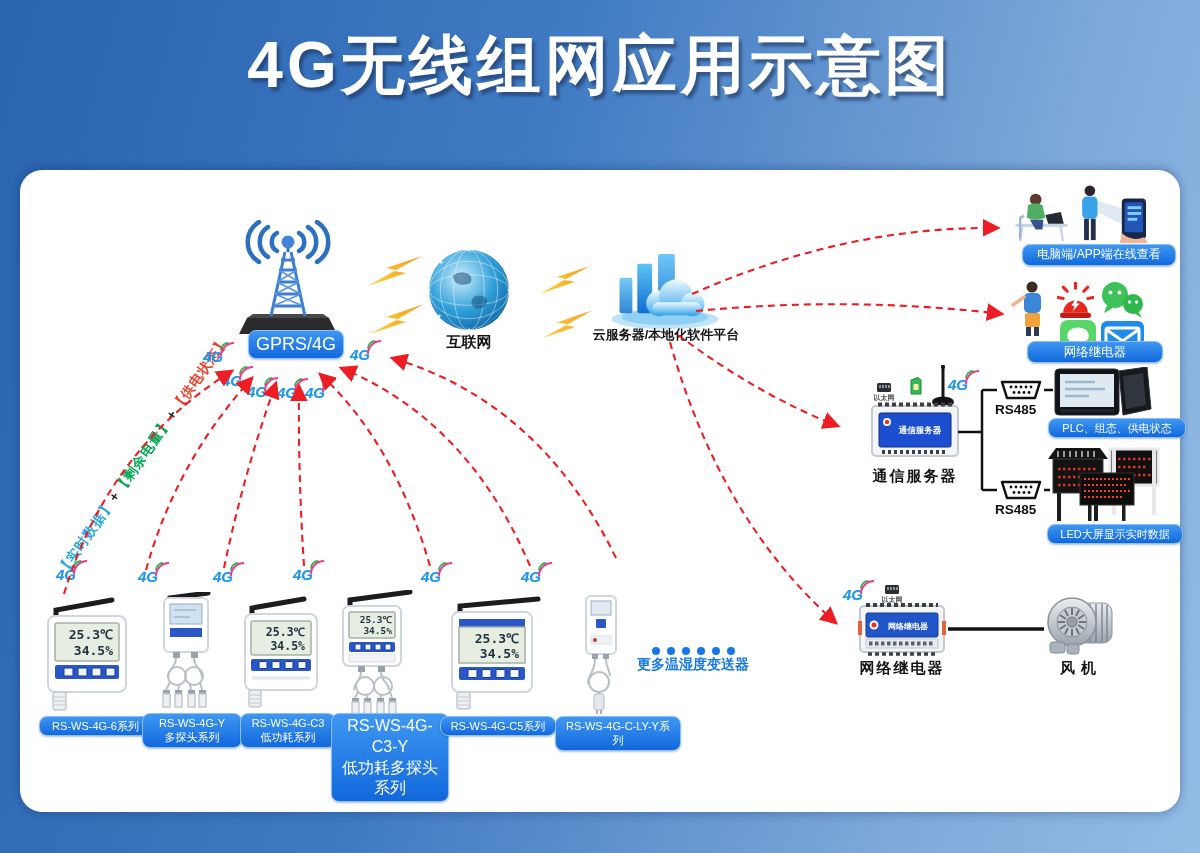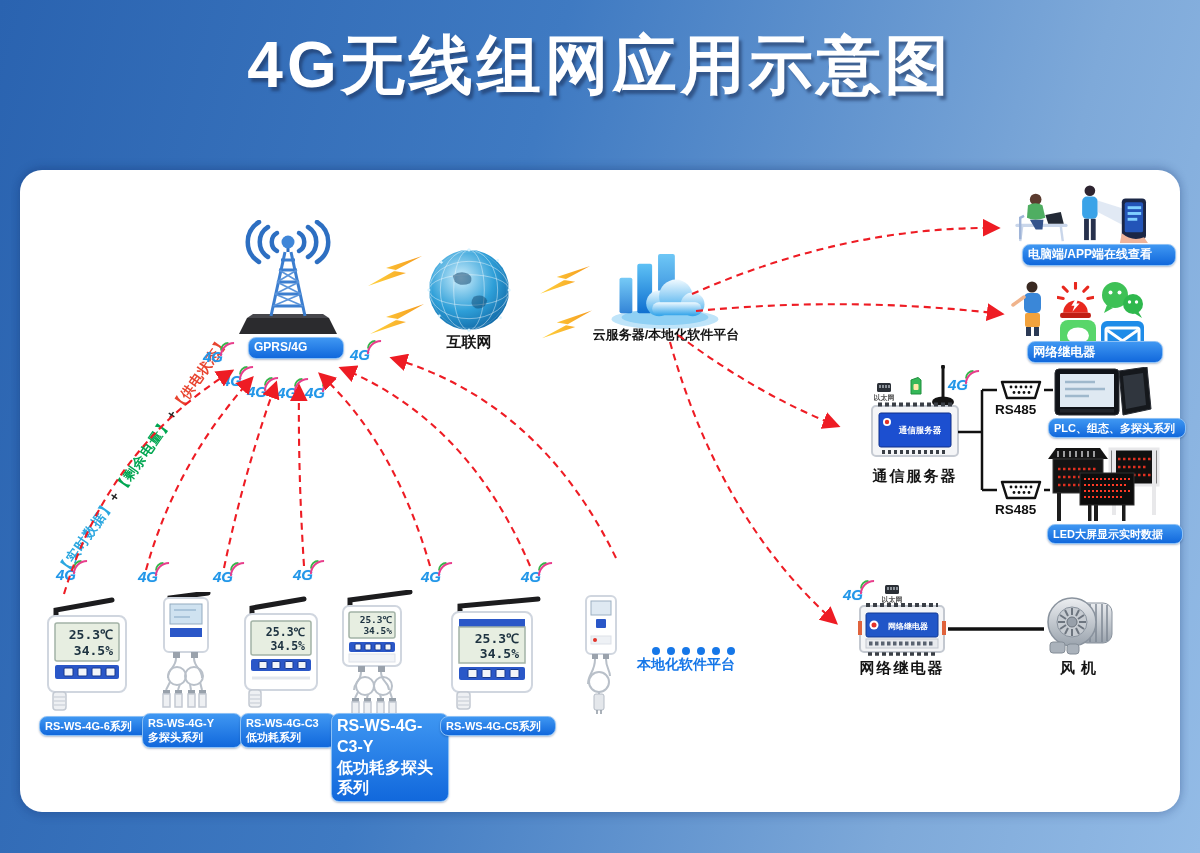--- a/index.html
+++ b/index.html
@@ -7,22 +7,22 @@
   .stage{position:relative;width:1200px;height:853px;overflow:hidden;
     background:linear-gradient(105deg,#2a63b0 0%,#3f7ac2 40%,#7ea9d9 78%,#93bbe6 100%);}
   .abs{position:absolute;}
   .title{position:absolute;top:22px;left:0;right:0;text-align:center;
     font-size:64px;font-weight:800;color:#ffffff;letter-spacing:4px;
     text-shadow:3px 4px 3px rgba(25,45,85,.55);}
   .panel{position:absolute;left:20px;top:170px;width:1160px;height:642px;
     background:#ffffff;border-radius:22px;
     box-shadow:0 -3px 8px rgba(15,45,105,.25),0 4px 10px rgba(15,45,105,.18);}
   .pill{position:absolute;background:linear-gradient(180deg,#3f97f2,#1168dc);
-    color:#fff;font-weight:700;border:1px solid #8cc0f5;border-radius:8px;
-    font-size:12px;line-height:1.3;padding:2px 5px;
+    color:#fff;font-weight:400;border:1px solid #8cc0f5;border-radius:8px;
+    text-align:center;font-size:12px;line-height:1.3;padding:2px 5px;
     box-shadow:0 1px 2px rgba(0,40,100,.3);white-space:pre-line;}
   .blabel{position:absolute;color:#141414;font-weight:700;font-size:15px;text-align:center;}
   .tinylabel{position:absolute;color:#555;font-size:7px;text-align:center;font-weight:700;}
   .g4{position:absolute;width:34px;height:24px;}
   .g4 i{font-style:italic;font-weight:700;font-size:15px;color:#2196e8;
     text-shadow:0 0 1px rgba(33,150,232,.4);}
   .g4 svg{position:absolute;right:2px;top:-6px;}
   .ant{stroke:#1c1c1e;stroke-width:5;stroke-linecap:round;fill:none;}
   .body{fill:#ffffff;stroke:#d0d6df;stroke-width:2;}
   .lcd{fill:#e7eee1;stroke:#a3b3a6;stroke-width:1.5;}
@@ -98,21 +98,21 @@
     <circle cx="55" cy="20" r="6.5" fill="#3f86d8"></circle>
     <g stroke="#2d6fc2" stroke-width="4.5" fill="none" stroke-linecap="round">
       <path d="M44,11 C37,14.5 37,25.5 44,29"></path>
       <path d="M35,5 C24,12 24,28 35,35"></path>
       <path d="M26,0 C11,9.5 11,30.5 26,40"></path>
       <path d="M66,11 C73,14.5 73,25.5 66,29"></path>
       <path d="M75,5 C86,12 86,28 75,35"></path>
       <path d="M84,0 C99,9.5 99,30.5 84,40"></path>
     </g>
   </svg>
-  <div class="pill" style="left:248px;top:337px;width:84px;font-size:12px">GPRS/4G</div>
+  <div class="pill" style="left:248px;top:330px;width:84px;font-size:18px">GPRS/4G</div>
 
   <svg class="abs" style="left:368px;top:256px" width="56" height="80" viewBox="0 0 56 80">
     <polygon points="54,0 18,12 28,14 0,30 38,17 26,15" fill="url(#gGold)"></polygon>
     <polygon points="2,78 38,66 28,64 56,48 18,61 30,63" fill="url(#gGold)"></polygon>
   </svg>
 
   <svg class="abs" style="left:426px;top:247px" width="86" height="86" viewBox="0 0 90 90">
     <circle cx="45" cy="45" r="42" fill="url(#gGlobe)"></circle>
     <g fill="none" stroke="rgba(255,255,255,.45)" stroke-width="1">
       <ellipse cx="45" cy="45" rx="42" ry="16"></ellipse>
@@ -287,21 +287,21 @@
     <polygon points="70,9 90,6 93,38 73,42" fill="#30363e"></polygon>
     <rect x="2" y="2" width="64" height="46" rx="4" fill="#101318" stroke="#2a2e35"></rect>
     <rect x="7" y="7" width="54" height="33" fill="#dfe9f2"></rect>
     <g stroke="#9fb8cc" stroke-width="2.5">
       <line x1="12" y1="15" x2="42" y2="15"></line>
         <line x1="12" y1="22" x2="52" y2="22"></line>
       <line x1="12" y1="29" x2="36" y2="29"></line>
     </g>
     <rect x="7" y="42" width="54" height="3.5" fill="#20242a"></rect>
   </svg>
-  <div class="pill" style="left:1048px;top:418px;width:126px;font-size:11px">PLC、组态、多探头系列</div>
+  <div class="pill" style="left:1048px;top:418px;width:126px;font-size:11px">PLC、组态、供电状态</div>
 
   <svg class="abs" style="left:1048px;top:445px" width="114" height="78" viewBox="0 0 114 78">
     <rect x="62" y="4" width="48" height="36" fill="#101010" stroke="#e8e8ea" stroke-width="3"></rect>
     <rect x="104" y="4" width="4" height="66" fill="#e8e8ea"></rect>
     <rect x="64" y="4" width="4" height="66" fill="#e8e8ea"></rect>
     <g stroke="#e03020" stroke-width="2.5" stroke-dasharray="2.5 2.5">
       <line x1="70" y1="14" x2="104" y2="14"></line>
         <line x1="70" y1="22" x2="100" y2="22"></line>
       <line x1="70" y1="30" x2="104" y2="30"></line>
     </g>
@@ -613,23 +613,24 @@
     <path d="M35,67 C35,80 28,82 28,92" class="cable"></path>
     <path d="M46,67 C46,76 50,78 50,84" class="cable"></path>
     <circle cx="39" cy="90" r="10" fill="none" stroke="#b9c0c9" stroke-width="2"></circle>
     <path d="M39,100 L39,102" class="cable"></path>
     <rect x="34" y="102" width="10" height="16" rx="2" fill="#e4e7eb" stroke="#b5bcc6"></rect>
     <g stroke="#8f98a3" stroke-width="1.5">
         <line x1="37" y1="118" x2="37" y2="122"></line>
         <line x1="41" y1="118" x2="41" y2="122"></line>
       </g>
   </svg>
+  <div class="pill" style="left:555px;top:716px;width:114px;font-size:11px">RS-WS-4G-C-LY-Y系列</div>
 
   <div class="dots"><i></i><i></i><i></i><i></i><i></i><i></i></div>
-  <div class="more">本地化软件平台</div>
+  <div class="more">更多温湿度变送器</div>
 
   <svg class="abs" style="left:0;top:0;z-index:10;pointer-events:none" width="1200" height="853" viewBox="0 0 1200 853">
     <defs>
       <marker id="arr" viewBox="0 0 10 10" refX="8.5" refY="5" markerWidth="8.5" markerHeight="8.5" orient="auto">
         <path d="M0,0 L10,5 L0,10 z" fill="#ee1c24"></path>
       </marker>
     </defs>
     <g stroke="#111" stroke-width="2.5" fill="none">
       <path d="M958,432 H982"></path>
         <path d="M982,390 V490"></path>

